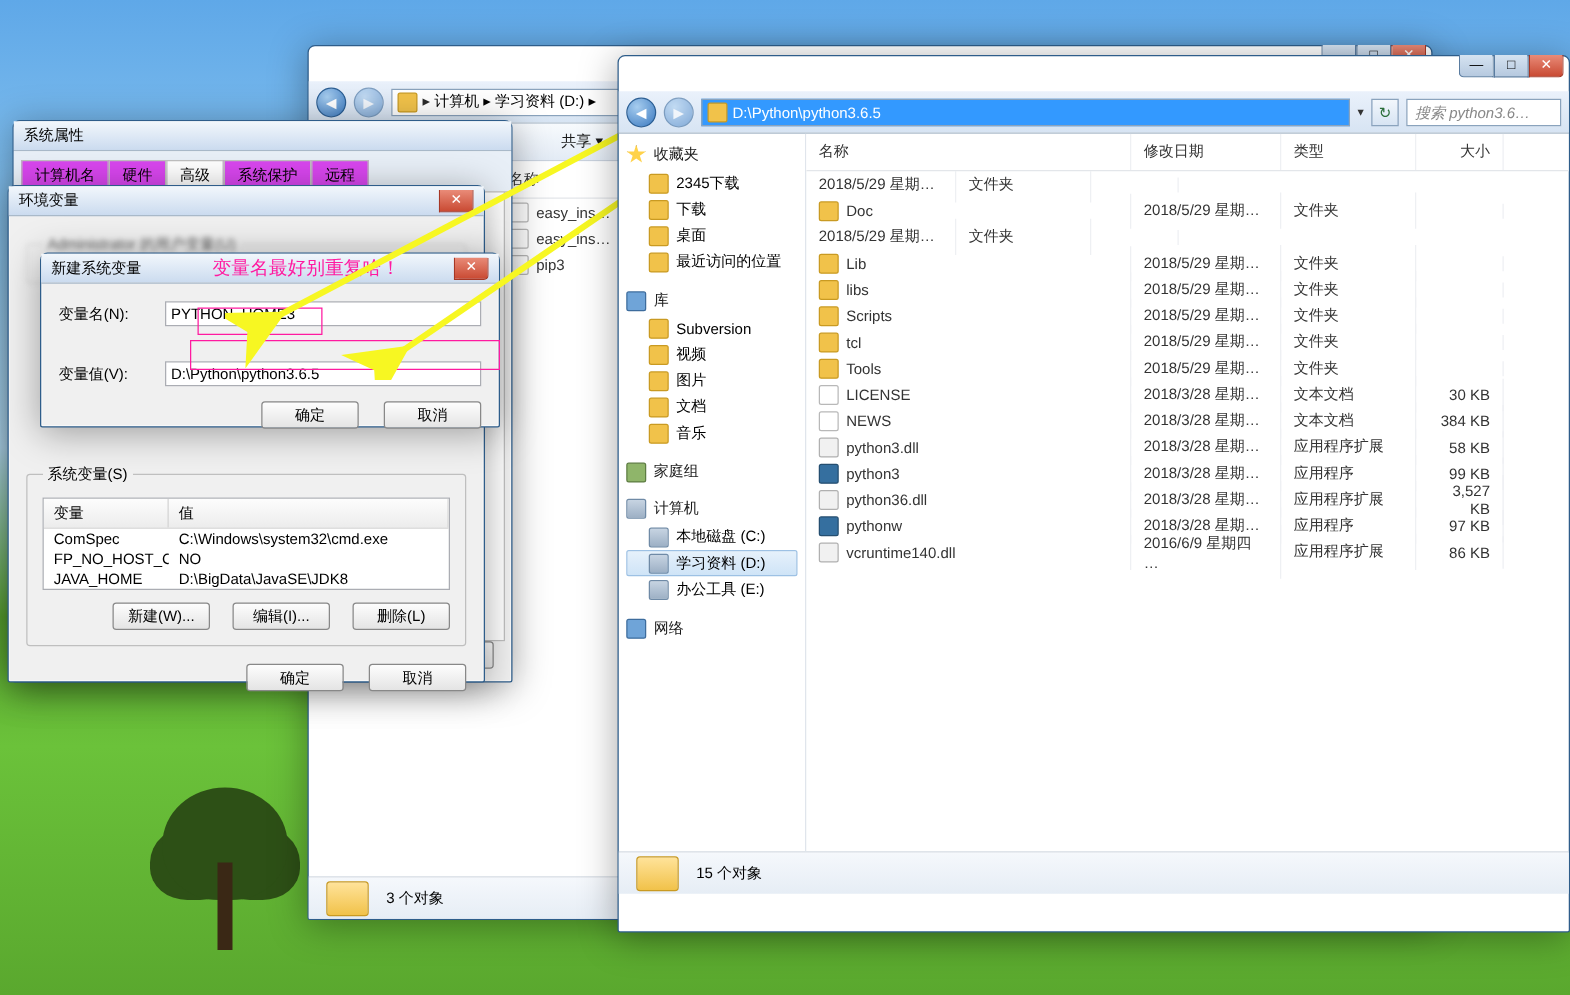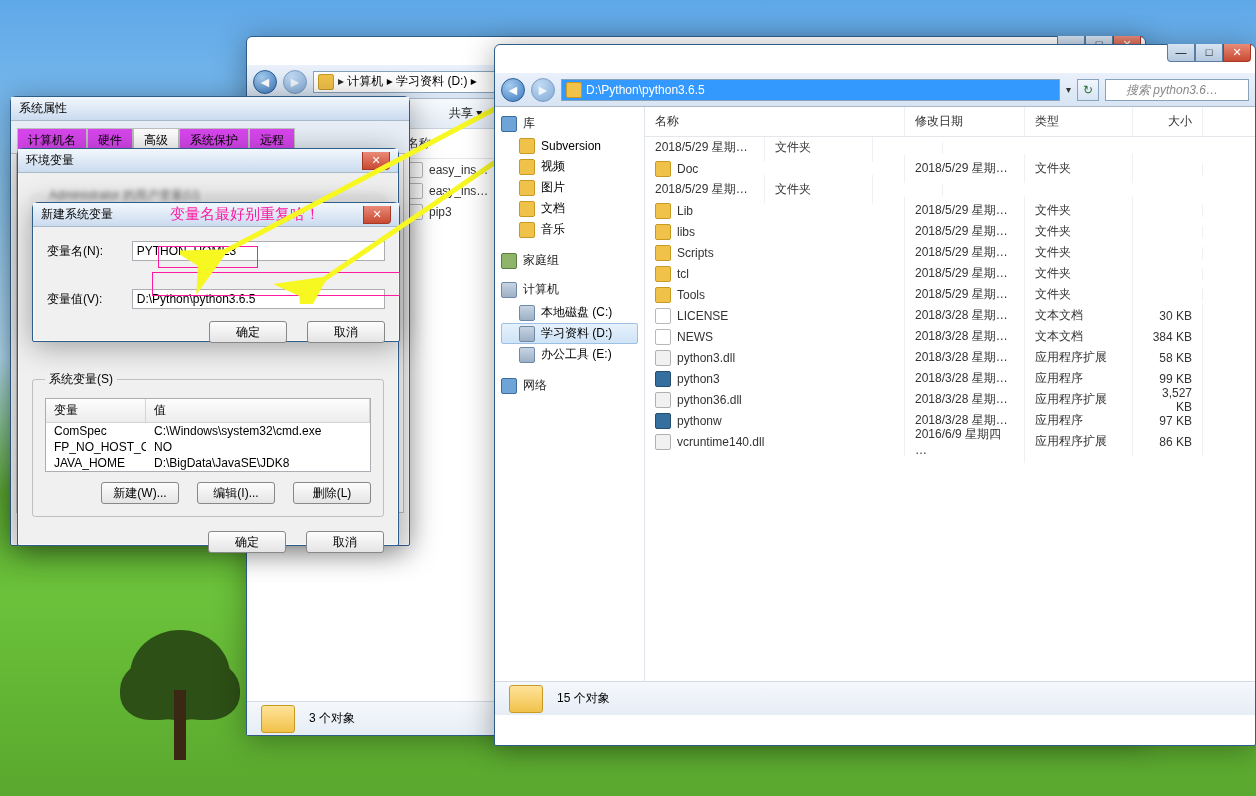--- a/index.html
+++ b/index.html
@@ -29,21 +29,21 @@
 .tab { padding:3px 10px 4px; border:1px solid #bfbfbf; border-bottom:none; background:#d946ef; font-size:12px; position:relative; top:1px; }
 .tab.active { background:#fff; border-bottom:1px solid #fff; }
 
 
 .explorer { background:#fff; }
 .explorer .navrow { height:34px; background:linear-gradient(#eaf1fb,#d7e4f3); border-bottom:1px solid #a9b9c9; display:flex; align-items:center; padding:0 6px; gap:6px; }
 .navarrow { width:24px; height:24px; border-radius:50%; background:radial-gradient(circle at 35% 30%, #a7cdef, #3a79c0); border:1px solid #2b5e93; display:inline-flex; align-items:center; justify-content:center; color:#fff; font-size:14px; }
 .addrbox { flex:1; height:22px; border:1px solid #8aa3bd; background:#fff; display:flex; align-items:center; padding:0 4px; gap:4px; }
 .addrbox.sel { background:#3399ff; color:#fff; }
 .refreshbtn { width:22px; height:22px; border:1px solid #8aa3bd; background:linear-gradient(#f2f7fc,#d7e4f3); text-align:center; line-height:20px; color:#2b6e3a; }
-.searchbox { width:144px; height:22px; border:1px solid #8aa3bd; background:#fff; padding:2px 20px; color:#888; font-style:italic; }
+.searchbox { width:124px; height:22px; border:1px solid #8aa3bd; background:#fff; padding:2px 6px; color:#888; font-style:italic; }
 .cmdbar { height:30px; background:linear-gradient(#f7fafd,#e3ebf5); border-bottom:1px solid #c9d2de; display:flex; align-items:center; gap:18px; padding:0 14px; }
 .cmditem { font-size:12px; color:#1a1a1a; }
 .cmditem .dd::after{content:" ▾"; font-size:9px; color:#444;}
 .explorer .body { display:flex; height:calc(100% - 28px - 34px - 30px - 34px); }
 .navpane { width:150px; border-right:1px solid #e0e5ec; padding:8px 6px; overflow:auto; }
 .navgroup { margin-bottom:12px; }
 .navhdr { display:flex; align-items:center; gap:6px; font-size:12px; color:#1a1a1a; margin-bottom:4px; }
 .navitem { display:flex; align-items:center; gap:6px; padding:2px 2px 2px 18px; font-size:12px; border-radius:2px; }
 .navitem.sel { background:linear-gradient(#e6f1fb,#cfe4f7); border:1px solid #9dc1e4; padding:1px 1px 1px 17px; }
 .ico { width:16px; height:16px; display:inline-block; background:#f1c24a; border:1px solid #c99a22; border-radius:2px; }
@@ -140,21 +140,21 @@
       <div class="tab">系统保护</div>
       <div class="tab">远程</div>
     </div>
   <div style="padding:40px 14px 12px; background:#fff; height:360px; border:1px solid #bfbfbf; margin:-1px 5px 0;"></div>
   <div style="position:absolute; bottom:10px; right:14px; display:flex; gap:8px;">
     <button class="btn">确定</button>
     <button class="btn">取消</button>
   </div>
 </div>
 
-<div class="window" style="left:17px; top:148px; width:382px; height:398px; background:#f0f0f0;">
+<div class="window" style="left:6px; top:148px; width:382px; height:398px; background:#f0f0f0;">
   <div class="titlebar">
     <span class="title">环境变量</span>
     <div style="margin-left:auto" class="winbtn close">✕</div>
   </div>
   <div style="padding:14px;">
     <fieldset style="height:40px;filter:blur(2px);opacity:.6">
       <legend>Administrator 的用户变量(U)</legend>
     </fieldset>
     <fieldset style="margin-top:144px;">
       <legend>系统变量(S)</legend>
@@ -240,20 +240,44 @@
       <span>D:\Python\python3.6.5</span>
     </div>
     <span style="font-size:10px;color:#333">▾</span>
     <div class="refreshbtn">↻</div>
     <div class="searchbox">搜索 python3.6…</div>
   </div>
   <div class="body">
     <div class="navpane">
       <div class="navgroup">
         <div class="navhdr">
+            <span class="ico star"></span>
+            <span>收藏夹</span>
+          </div>
+        <div id="nav-fav">
+            <div class="navitem">
+              <span class="ico "></span>
+              <span>2345下载</span>
+            </div>
+            <div class="navitem">
+              <span class="ico "></span>
+              <span>下载</span>
+            </div>
+            <div class="navitem">
+              <span class="ico "></span>
+              <span>桌面</span>
+            </div>
+            <div class="navitem">
+              <span class="ico "></span>
+              <span>最近访问的位置</span>
+            </div>
+          </div>
+      </div>
+      <div class="navgroup">
+        <div class="navhdr">
             <span class="ico" style="background:#6fa4d8;border-color:#3d6c9d"></span>
             <span>库</span>
           </div>
         <div id="nav-lib">
             <div class="navitem">
               <span class="ico "></span>
               <span>Subversion</span>
             </div>
             <div class="navitem">
               <span class="ico "></span>

